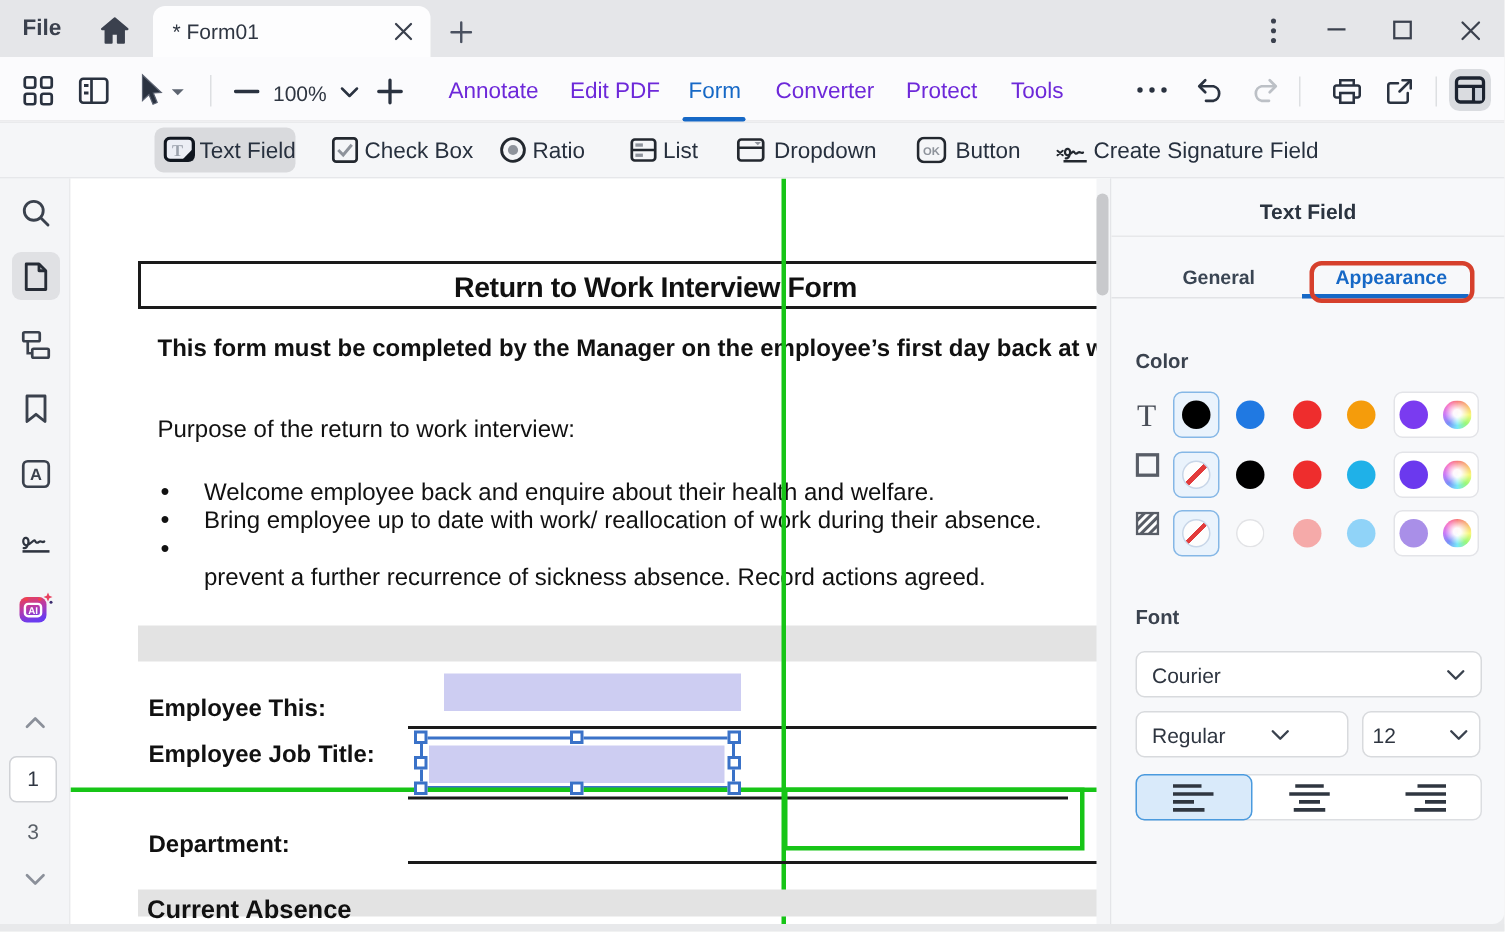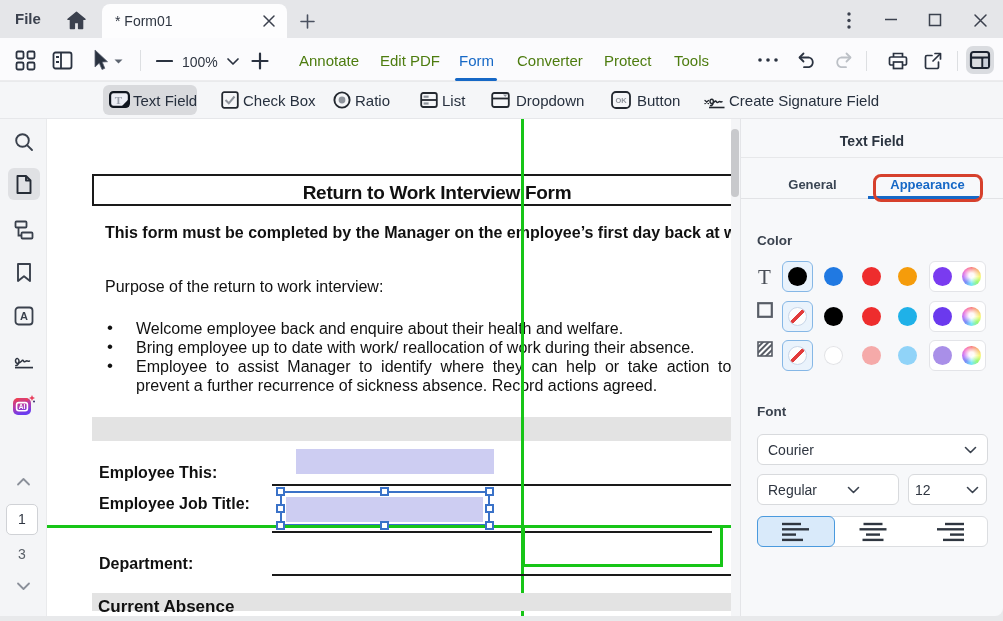--- a/index.html
+++ b/index.html
@@ -8,21 +8,21 @@
   .abs { position:absolute; }
 
   
   #titlebar { left:0; top:0; width:1003px; height:38px; background:#e5e6e9; }
   #file { left:15px; top:10px; font-size:15px; font-weight:bold; color:#3b414e; }
   #tab { left:102px; top:4px; width:185px; height:34px; background:#fdfdfe; border-radius:8px 8px 0 0; }
   #tabtext { left:115px; top:13px; font-size:14px; color:#2f3642; }
 
   
   #row2 { left:0; top:38px; width:1003px; height:43px; background:#fbfbfd; border-bottom:1px solid #ececee; }
-  .menuitem { top:52px; font-size:15px; color:#4d7c0f; font-weight:500;}
+  .menuitem { top:52px; font-size:15px; color:#6d28d9; font-weight:500;}
   .vsep { width:1px; background:#dddfe2; }
 
   
   #row3 { left:0; top:82px; width:1003px; height:37px; background:#f5f6f8; border-bottom:1px solid #e6e7ea; }
   .r3label { top:92px; font-size:15px; color:#27303e; }
 
   
   #sidebar { left:0; top:119px; width:47px; height:497px; background:#f4f5f7; border-right:1px solid #e9eaec; }
 
   
@@ -273,21 +273,20 @@
 
     <div class="abs" style="left:45px; top:55px; width:648px; height:32px; border:2px solid #1a1a1a;"></div>
     <div class="abs docbold" style="left:45px; top:63px; width:690px; text-align:center; font-size:19px; letter-spacing:-0.3px;">Return to Work Interview Form</div>
     <div class="abs docbold" style="left:58px; top:105px; font-size:16px; white-space:nowrap;">This form must be completed by the Manager on the employee’s first day back at w</div>
     <div class="abs" style="left:58px; top:159px; font-size:16px; color:#111;">Purpose of the return to work interview:</div>
     <div class="abs" style="left:60px; top:199px; font-size:17px; color:#111;">•</div>
     <div class="abs" style="left:89px; top:201px; font-size:16px; color:#111; white-space:nowrap;">Welcome employee back and enquire about their health and welfare.</div>
     <div class="abs" style="left:60px; top:218px; font-size:17px; color:#111;">•</div>
     <div class="abs" style="left:89px; top:220px; font-size:16px; color:#111; white-space:nowrap;">Bring employee up to date with work/ reallocation of work during their absence.</div>
     <div class="abs" style="left:60px; top:237px; font-size:17px; color:#111;">•</div>
-    <div class="abs" style="left:89px; top:239px; font-size:16px; color:#111; white-space:nowrap; word-spacing:4.2px;">Employee to assist Manager to identify where they can help or take action to</div>
     <div class="abs" style="left:89px; top:258px; font-size:16px; color:#111; white-space:nowrap;">prevent a further recurrence of sickness absence. Record actions agreed.</div>
 
     <div class="abs" style="left:45px; top:298px; width:648px; height:24px; background:#e3e3e3;"></div>
 
     <div class="abs" style="left:249px; top:330px; width:198px; height:25px; background:#cdcdf2;"></div>
     <div class="abs docbold" style="left:52px; top:345px; font-size:16px;">Employee This:</div>
     <div class="abs" style="left:225px; top:365px; width:460px; height:2px; background:#1a1a1a;"></div>
 
     <div class="abs" style="left:239px; top:378px; width:197px; height:25px; background:#cdcdf2;"></div>
     <div class="abs" style="left:233px; top:372px; width:210px; height:35px; border:2px solid #3a72c8;"></div>

